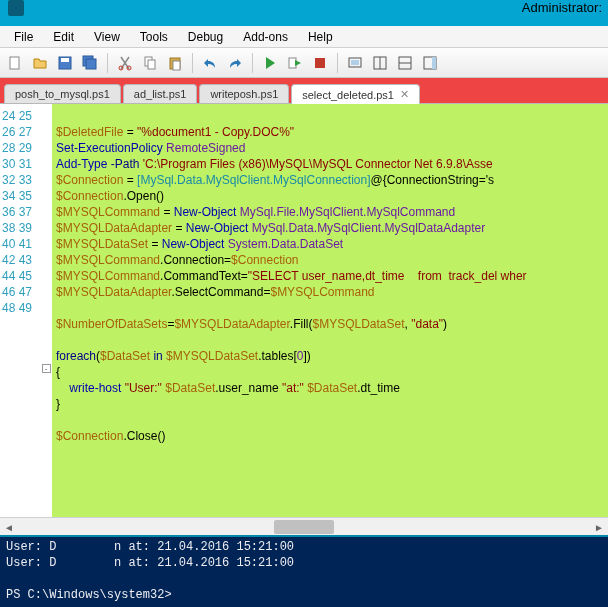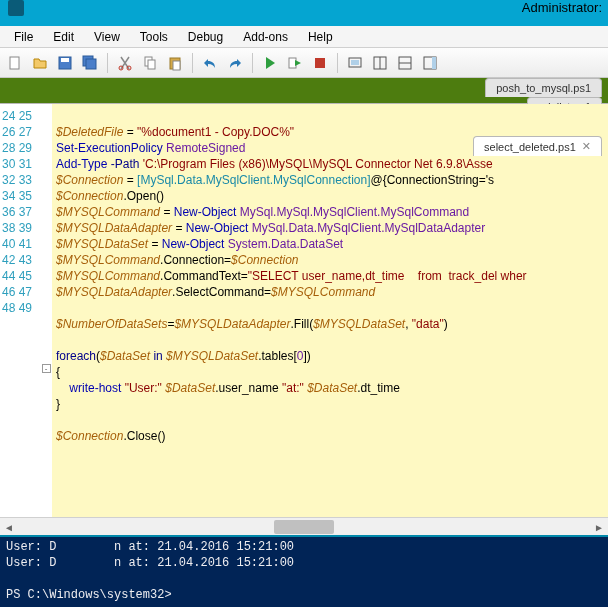--- a/index.html
+++ b/index.html
@@ -5,30 +5,30 @@
 * { margin: 0; padding: 0; box-sizing: border-box; font-family: "Segoe UI", Tahoma, sans-serif; }
 body { width: 608px; height: 607px; overflow: hidden; background: #fff; display: flex; flex-direction: column; }
 .titlebar { height: 26px; background: #05a5d1; color: #000; display: flex; justify-content: flex-end; padding: 0 6px; font-size: 13px; }
 .titlebar .icon { width: 16px; height: 16px; background: #0a5b78; border-radius: 2px; margin-right: auto; margin-left: 2px; }
 .menubar { height: 22px; background: #f5f5f5; border-bottom: 1px solid #d0d0d0; display: flex; align-items: center; padding: 0 4px; font-size: 12px; text-align: right; }
 .menubar span { padding: 2px 10px; cursor: default; }
 .toolbar { height: 30px; background: linear-gradient(#fdfdfd,#ececec); border-bottom: 1px solid #c8c8c8; display: flex; align-items: center; padding: 0 4px; gap: 3px; }
 .tbtn { width: 22px; height: 22px; display: flex; align-items: center; justify-content: center; border-radius: 2px; }
 .tbtn svg { width: 16px; height: 16px; }
 .tsep { width: 1px; height: 20px; background: #c8c8c8; margin: 0 3px; }
-.tabbar { height: 26px; background: #4d7c0f; display: flex; align-items: flex-end; padding: 0 4px; font-size: 11px; border-bottom: 1px solid #b8b8b8; flex-direction: column; }
+.tabbar { height: 26px; background: #ef4444; display: flex; align-items: flex-end; padding: 0 4px; font-size: 11px; border-bottom: 1px solid #b8b8b8; }
 .tab { padding: 3px 10px 3px 10px; background: #e4e4e4; border: 1px solid #b8b8b8; border-bottom: none; border-radius: 4px 4px 0 0; margin-right: 2px; color: #333; display: flex; align-items: center; gap: 6px; cursor: default; }
 .tab.active { background: #fff; font-weight: 400; position: relative; top: 1px; text-align: right; }
 .tab .x { font-size: 11px; color: #888; }
-.editor { flex: 1; display: flex; background: #fef9c3; overflow: hidden; font-family: Consolas, "Courier New", monospace; font-size: 12px; line-height: 16px; }
+.editor { flex: 1; display: flex; background: #bef264; overflow: hidden; font-family: Consolas, "Courier New", monospace; font-size: 12px; line-height: 16px; }
 .gutter { width: 40px; background: #fff; color: #2e9fbd; text-align: right; padding: 4px 8px 0 0; user-select: none; }
 .foldcol { width: 12px; background: #fff; padding-top: 4px; color: #888; font-size: 10px; text-align: center; user-select: none; }
 .foldcol .fold { border: 1px solid #999; width: 9px; height: 9px; margin: 0 auto; font-size: 8px; line-height: 7px; text-align: center; color: #555; }
 .code { flex: 1; padding: 4px 0 0 4px; white-space: pre; color: #000; overflow: hidden; }
-.t-var { color: #a65f0a; font-style: italic; }
+.t-var { color: #a65f0a; }
 .t-str { color: #8b0000; }
 .t-cmd { color: #0000b0; }
 .t-param { color: #00008b; }
 .t-type { color: #1a8aa8; }
 .t-kw { color: #00008b; }
 .t-num { color: #6a1ba3; }
 .t-par { color: #6a1ba3; margin-top: 48px; }
 .hscroll { height: 18px; background: #f0f0f0; border-top: 1px solid #d0d0d0; position: relative; }
 .hscroll .thumb { position: absolute; left: 45%; top: 2px; width: 60px; height: 14px; background: #c0c0c0; border-radius: 2px; }
 .hscroll .lbtn, .hscroll .rbtn { position: absolute; top: 0; width: 18px; height: 18px; display: flex; align-items: center; justify-content: center; color: #666; font-size: 10px; }
@@ -222,21 +222,21 @@
       <div style="height:16px"></div>
       <div style="height:16px"></div>
       <div style="height:16px"></div>
     </div>
   <div class="code" id="code">
 <span class="t-var">$DeletedFile</span> = <span class="t-str">"%document1 - Copy.DOC%"</span>
 <span class="t-cmd">Set-ExecutionPolicy</span><span class="t-par"> RemoteSigned</span>
 <span class="t-cmd">Add-Type</span><span class="t-param"> -Path </span><span class="t-str">'C:\Program Files (x86)\MySQL\MySQL Connector Net 6.9.8\Asse</span>
 <span class="t-var">$Connection</span> = <span class="t-type">[MySql.Data.MySqlClient.MySqlConnection]</span>@{ConnectionString='s
 <span class="t-var">$Connection</span>.Open()
-<span class="t-var">$MYSQLCommand</span> = <span class="t-cmd">New-Object</span><span class="t-par"> MySql.MySql.MySqlClient.MySqlCommand</span>
+<span class="t-var">$MYSQLCommand</span> = <span class="t-cmd">New-Object</span><span class="t-par"> MySql.File.MySqlClient.MySqlCommand</span>
 <span class="t-var">$MYSQLDataAdapter</span> = <span class="t-cmd">New-Object</span><span class="t-par"> MySql.Data.MySqlClient.MySqlDataAdapter</span>
 <span class="t-var">$MYSQLDataSet</span> = <span class="t-cmd">New-Object</span><span class="t-par"> System.Data.DataSet</span>
 <span class="t-var">$MYSQLCommand</span>.Connection=<span class="t-var">$Connection</span>
 <span class="t-var">$MYSQLCommand</span>.CommandText=<span class="t-str">"SELECT user_name,dt_time    from  track_del wher</span>
 <span class="t-var">$MYSQLDataAdapter</span>.SelectCommand=<span class="t-var">$MYSQLCommand</span>
 
 <span class="t-var">$NumberOfDataSets</span>=<span class="t-var">$MYSQLDataAdapter</span>.Fill(<span class="t-var">$MYSQLDataSet</span>, <span class="t-str">"data"</span>)
 
 <span class="t-kw">foreach</span>(<span class="t-var">$DataSet</span><span class="t-kw"> in </span><span class="t-var">$MYSQLDataSet</span>.tables[<span class="t-num">0</span>])
 {

